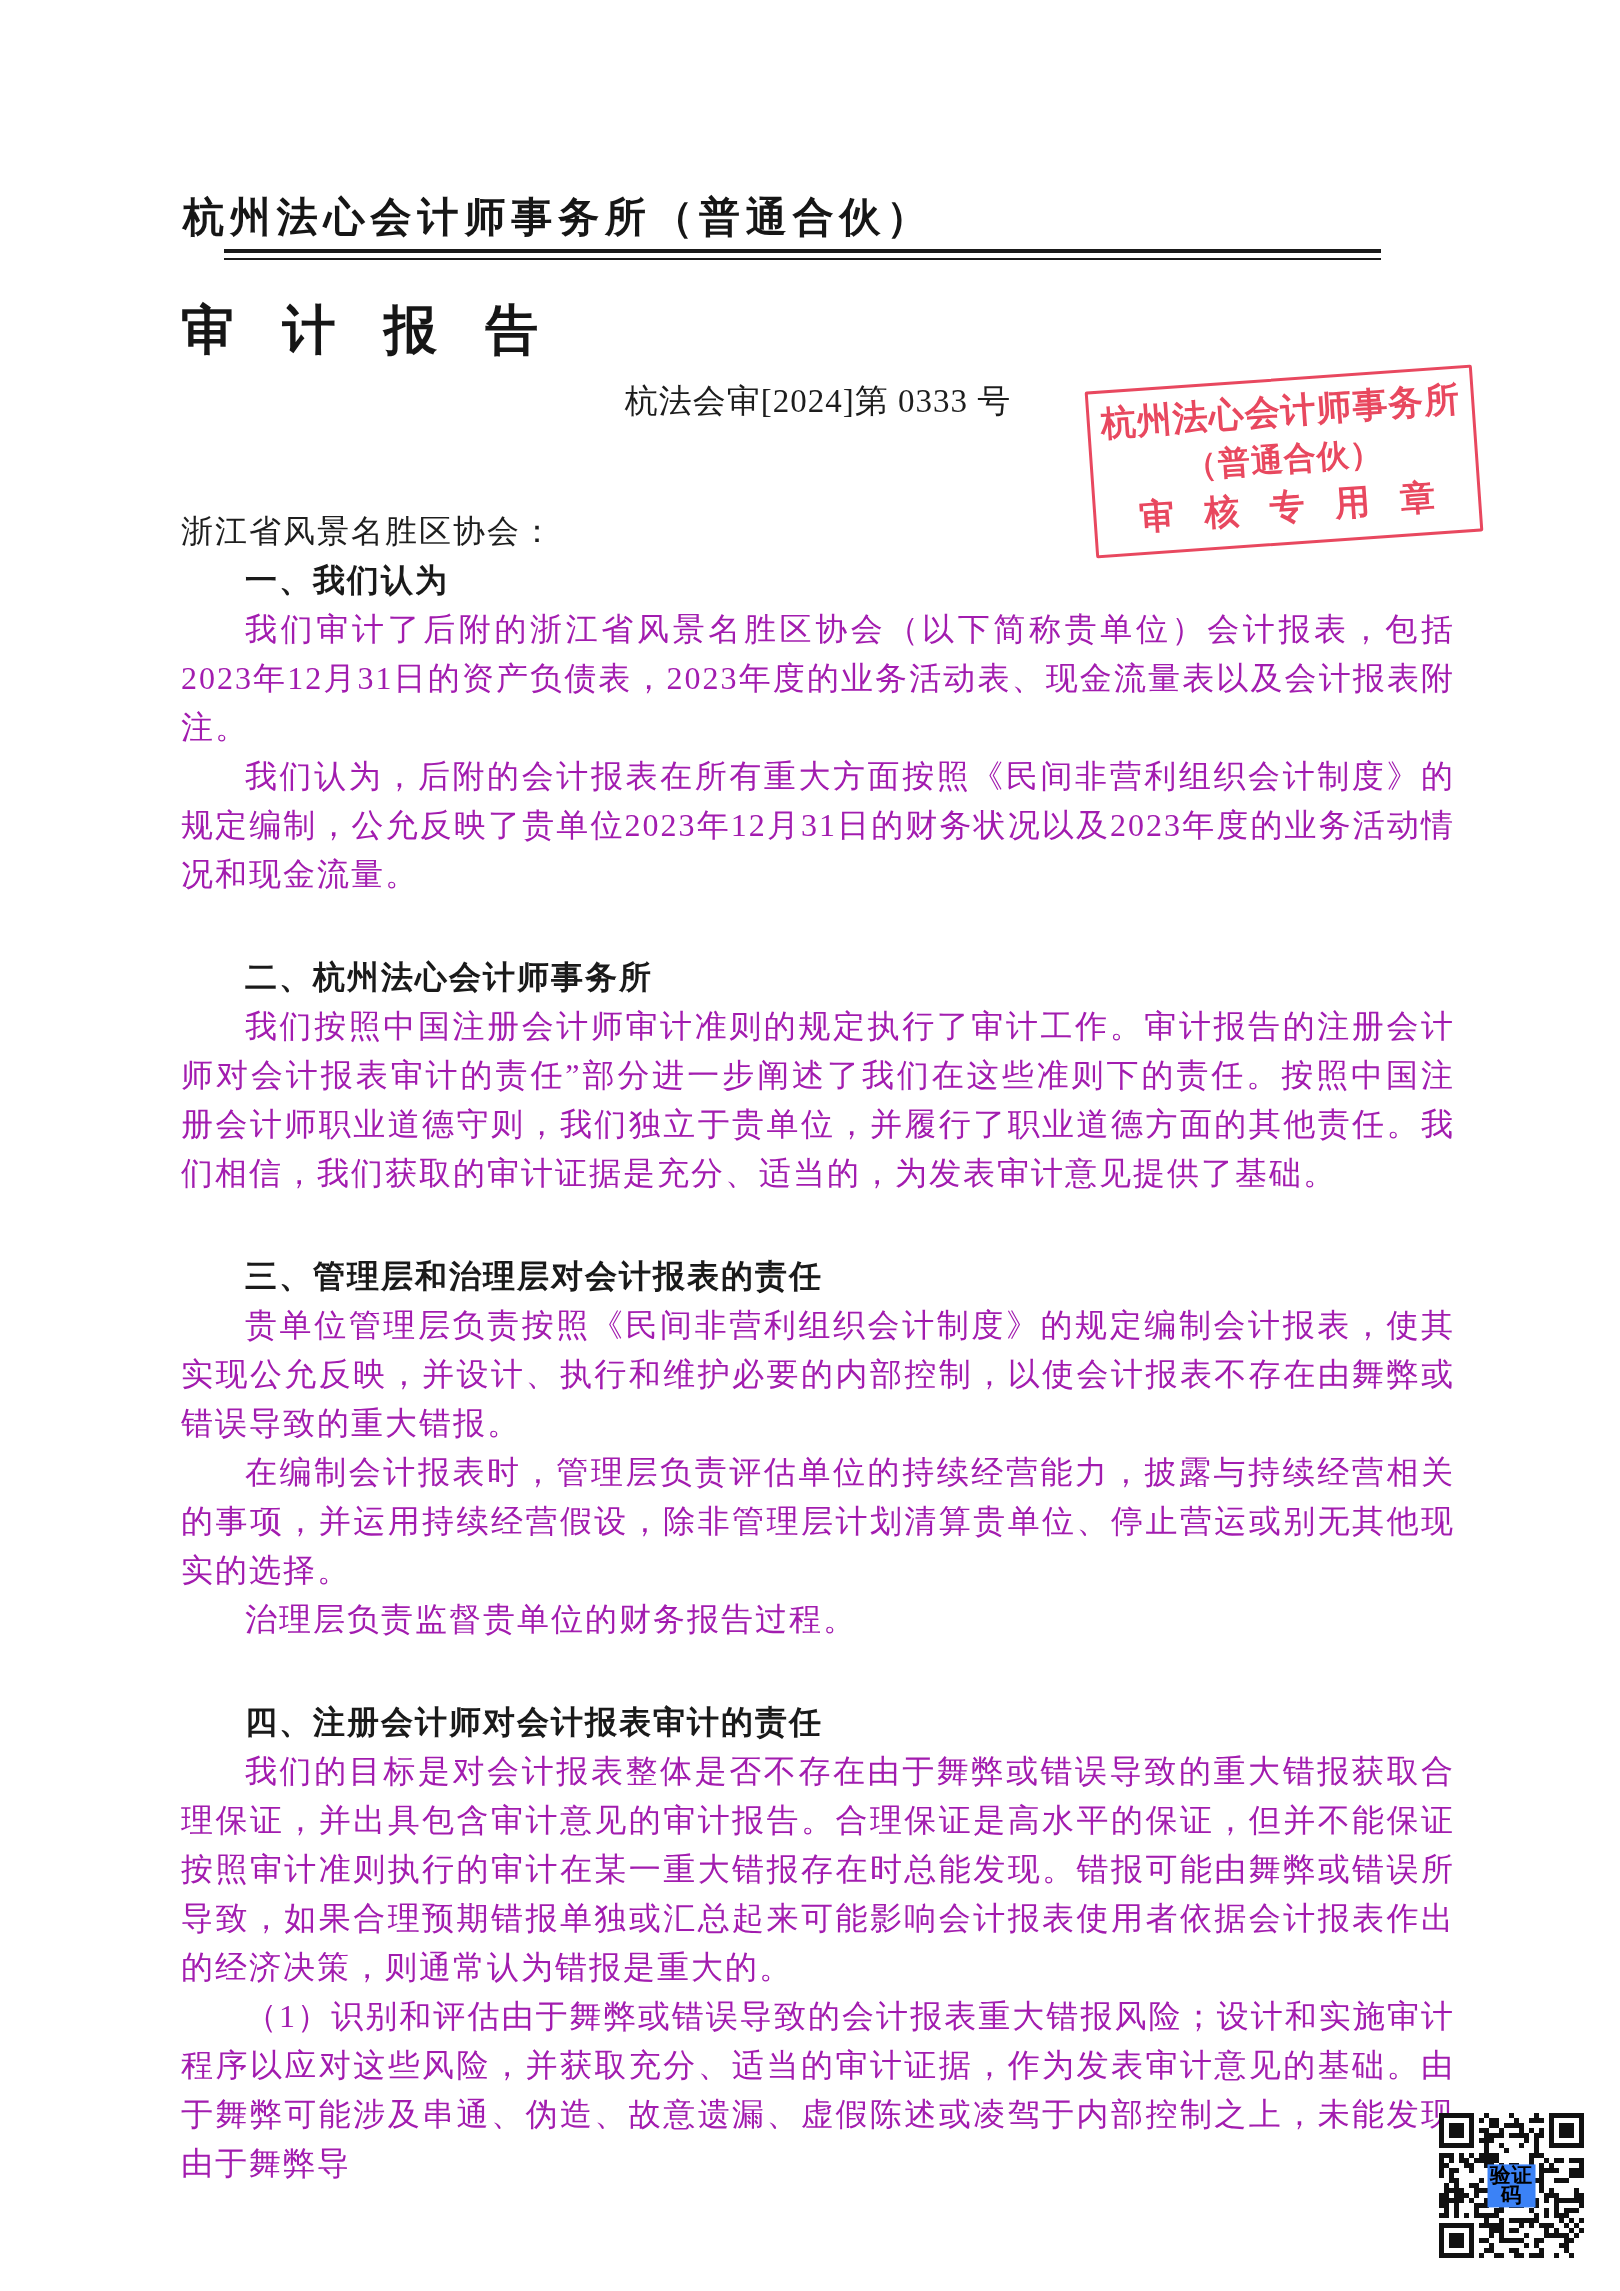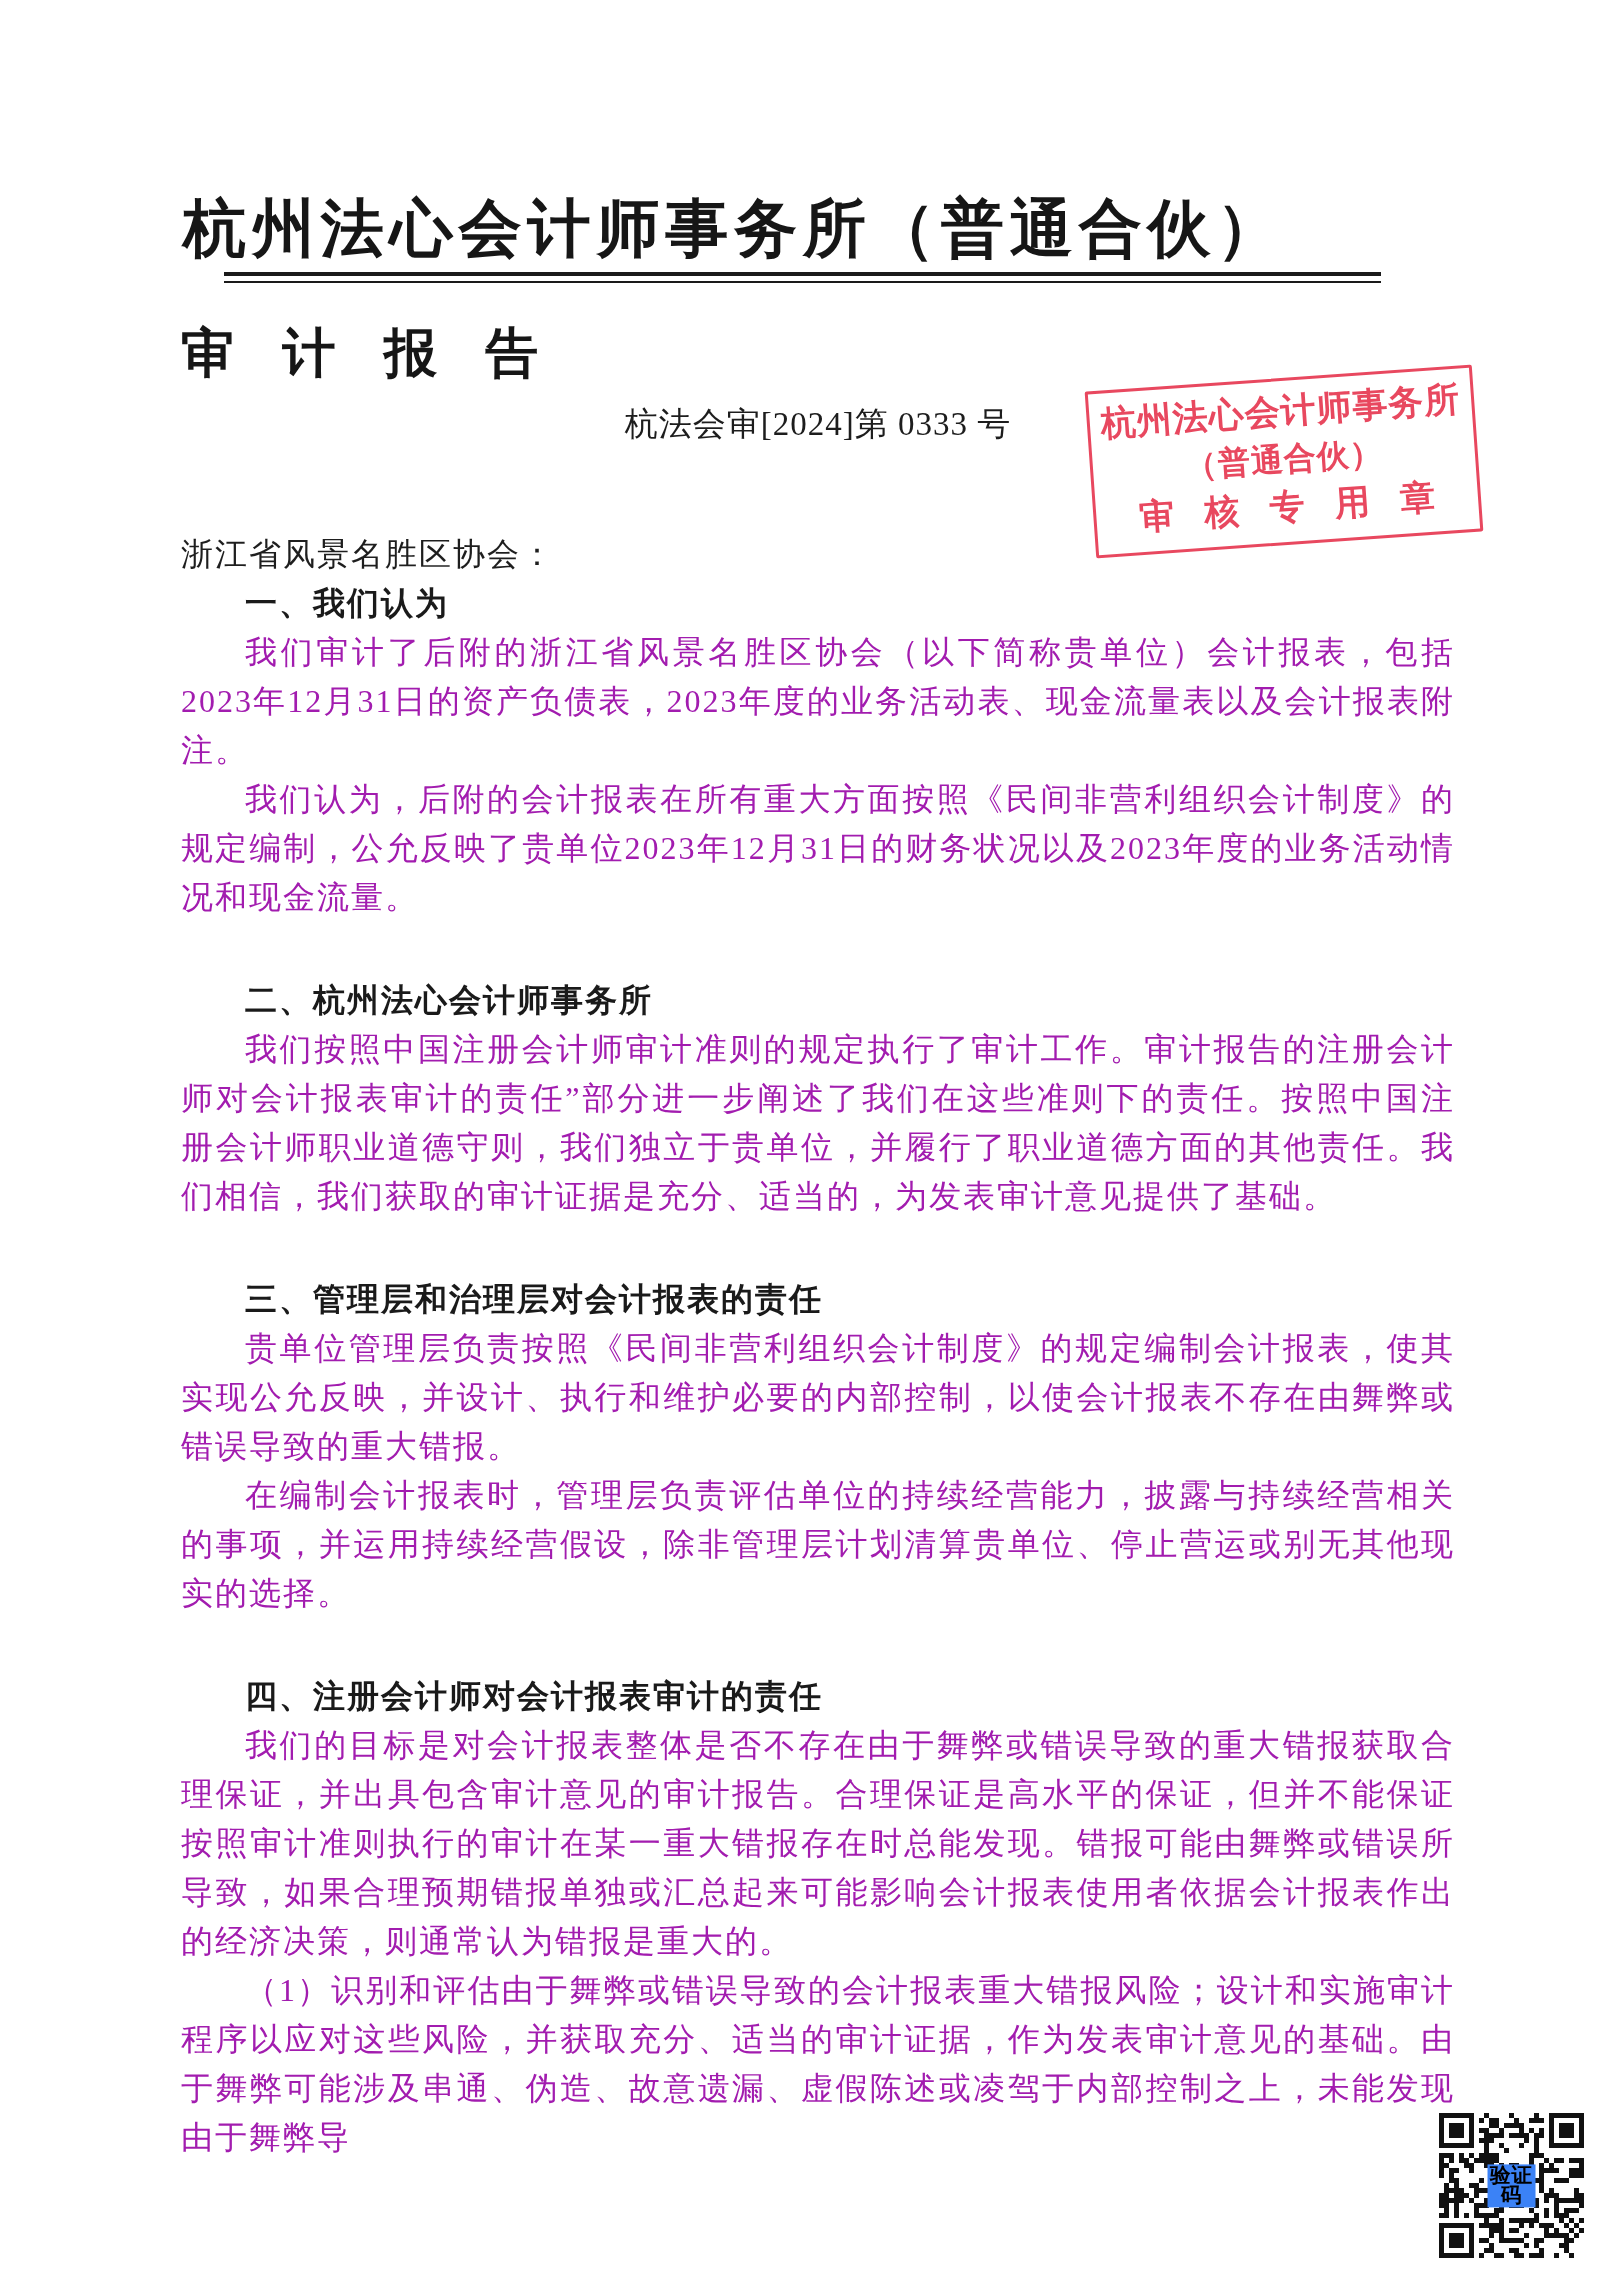--- a/index.html
+++ b/index.html
@@ -8,21 +8,21 @@
     width:1620px;height:2292px;
     background:#ffffff;
     overflow:hidden;
     font-family:"Liberation Serif","DejaVu Serif",serif;
     color:#1e1e1e;
   }
   .content{
     position:absolute;left:181px;top:0;width:1274px;padding-top:196px;
   }
   .firm-name{
-    font-size:63px;font-weight:bold;letter-spacing:5.9px;
+    font-size:41px;font-weight:bold;letter-spacing:5.9px;
     line-height:1.05;color:#161616;white-space:nowrap;margin-left:2px;
   }
   .double-rule{
     margin:9.8px 0 0 43px;width:1157px;height:4.9px;
     border-top:4.9px solid #1a1a1a;border-bottom:2px solid #1a1a1a;
   }
   .report-title{
     margin-top:43px;
     font-size:53px;font-weight:bold;color:#161616;
     letter-spacing:7.8px;word-spacing:19.6px;line-height:1.05;
@@ -89,20 +89,21 @@
 
     <section class="sec">
       <h2>二、杭州法心会计师事务所</h2>
       <p>我们按照中国注册会计师审计准则的规定执行了审计工作。审计报告的注册会计师对会计报表审计的责任”部分进一步阐述了我们在这些准则下的责任。按照中国注册会计师职业道德守则，我们独立于贵单位，并履行了职业道德方面的其他责任。我们相信，我们获取的审计证据是充分、适当的，为发表审计意见提供了基础。</p>
     </section>
 
     <section class="sec">
       <h2>三、管理层和治理层对会计报表的责任</h2>
       <p>贵单位管理层负责按照《民间非营利组织会计制度》的规定编制会计报表，使其实现公允反映，并设计、执行和维护必要的内部控制，以使会计报表不存在由舞弊或错误导致的重大错报。</p>
       <p>在编制会计报表时，管理层负责评估单位的持续经营能力，披露与持续经营相关的事项，并运用持续经营假设，除非管理层计划清算贵单位、停止营运或别无其他现实的选择。</p>
+      <p>治理层负责监督贵单位的财务报告过程。</p>
     </section>
 
     <section class="sec">
       <h2>四、注册会计师对会计报表审计的责任</h2>
       <p>我们的目标是对会计报表整体是否不存在由于舞弊或错误导致的重大错报获取合理保证，并出具包含审计意见的审计报告。合理保证是高水平的保证，但并不能保证按照审计准则执行的审计在某一重大错报存在时总能发现。错报可能由舞弊或错误所导致，如果合理预期错报单独或汇总起来可能影响会计报表使用者依据会计报表作出的经济决策，则通常认为错报是重大的。</p>
       <p>（1）识别和评估由于舞弊或错误导致的会计报表重大错报风险；设计和实施审计程序以应对这些风险，并获取充分、适当的审计证据，作为发表审计意见的基础。由于舞弊可能涉及串通、伪造、故意遗漏、虚假陈述或凌驾于内部控制之上，未能发现由于舞弊导</p>
     </section>
 
   </div>
 

